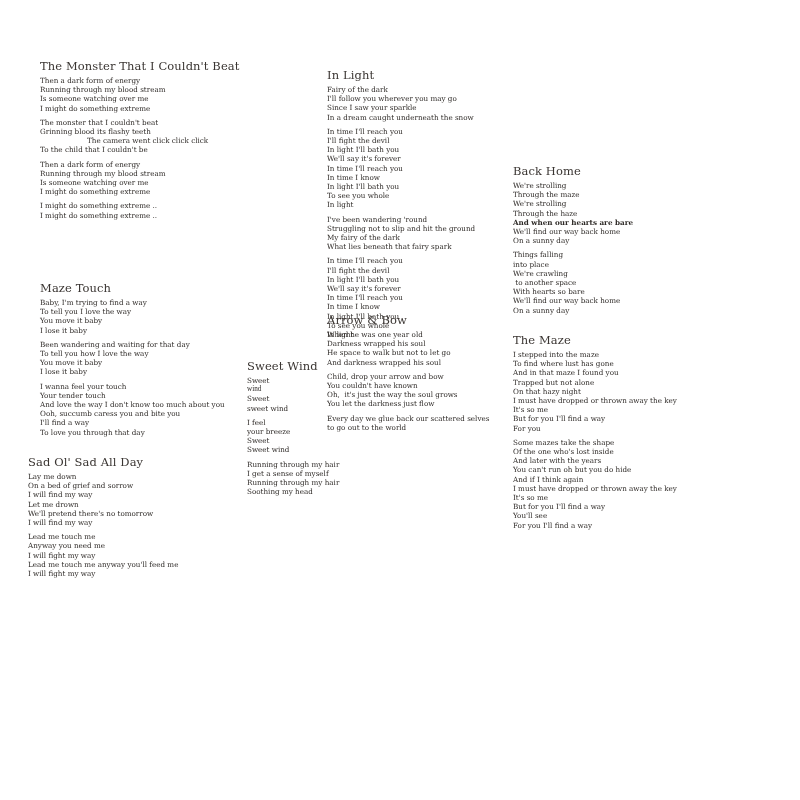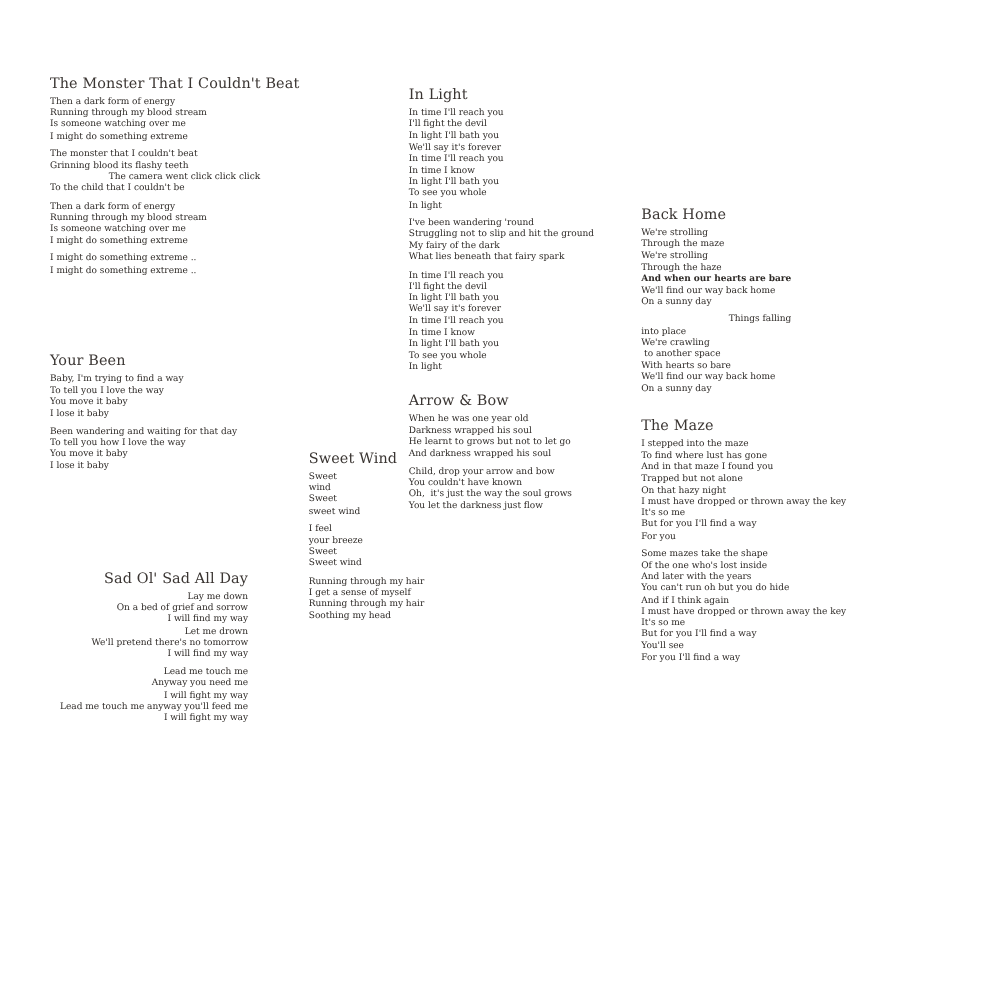--- a/index.html
+++ b/index.html
@@ -33,35 +33,43 @@
       <div class="line" style="white-space: pre;">Running through my blood stream</div>
       <div class="line" style="white-space: pre;">Is someone watching over me</div>
       <div class="line" style="white-space: pre;">I might do something extreme</div>
     </div>
     <div class="stanza">
       <div class="line" style="white-space: pre;">I might do something extreme ..</div>
       <div class="line" style="white-space: pre;">I might do something extreme ..</div>
     </div>
   </div>
 <div class="song" style="left:40px; top:281px;">
-    <div class="title">Your Been</div>
+    <div class="title">Maze Touch</div>
     <div class="stanza">
       <div class="line" style="white-space: pre;">Baby, I'm trying to find a way</div>
       <div class="line" style="white-space: pre;">To tell you I love the way</div>
       <div class="line" style="white-space: pre;">You move it baby</div>
       <div class="line" style="white-space: pre;">I lose it baby</div>
     </div>
     <div class="stanza">
       <div class="line" style="white-space: pre;">Been wandering and waiting for that day</div>
       <div class="line" style="white-space: pre;">To tell you how I love the way</div>
       <div class="line" style="white-space: pre;">You move it baby</div>
       <div class="line" style="white-space: pre;">I lose it baby</div>
     </div>
-  </div>
-<div class="song" style="left:48px; top:455px;text-align:right;">
+    <div class="stanza">
+      <div class="line" style="white-space: pre;">I wanna feel your touch</div>
+      <div class="line" style="white-space: pre;">Your tender touch</div>
+      <div class="line" style="white-space: pre;">And love the way I don't know too much about you</div>
+      <div class="line" style="white-space: pre;">Ooh, succumb caress you and bite you</div>
+      <div class="line" style="white-space: pre;">I'll find a way</div>
+      <div class="line" style="white-space: pre;">To love you through that day</div>
+    </div>
+  </div>
+<div class="song" style="left:28px; top:455px;">
     <div class="title">Sad Ol' Sad All Day</div>
     <div class="stanza">
       <div class="line" style="white-space: pre;">Lay me down</div>
       <div class="line" style="white-space: pre;">On a bed of grief and sorrow</div>
       <div class="line" style="white-space: pre;">I will find my way</div>
       <div class="line" style="white-space: pre;">Let me drown</div>
       <div class="line" style="white-space: pre;">We'll pretend there's no tomorrow</div>
       <div class="line" style="white-space: pre;">I will find my way</div>
     </div>
     <div class="stanza">
@@ -69,40 +77,46 @@
       <div class="line" style="white-space: pre;">Anyway you need me</div>
       <div class="line" style="white-space: pre;">I will fight my way</div>
       <div class="line" style="white-space: pre;">Lead me touch me anyway you'll feed me</div>
       <div class="line" style="white-space: pre;">I will fight my way</div>
     </div>
   </div>
 <div class="song" style="left:247px; top:359px;">
     <div class="title">Sweet Wind</div>
     <div class="stanza">
       <div class="line" style="white-space: pre;">Sweet</div>
-      <div class="line" style="white-space: pre;">wind</div>
+      <div class="line" style="white-space: pre; font-family: Liberation Serif, serif;">wind</div>
       <div class="line" style="white-space: pre;">Sweet</div>
       <div class="line" style="white-space: pre;">sweet wind</div>
     </div>
     <div class="stanza">
       <div class="line" style="white-space: pre;">I feel</div>
       <div class="line" style="white-space: pre;">your breeze</div>
       <div class="line" style="white-space: pre;">Sweet</div>
       <div class="line" style="white-space: pre;">Sweet wind</div>
     </div>
     <div class="stanza">
       <div class="line" style="white-space: pre;">Running through my hair</div>
       <div class="line" style="white-space: pre;">I get a sense of myself</div>
       <div class="line" style="white-space: pre;">Running through my hair</div>
       <div class="line" style="white-space: pre;">Soothing my head</div>
     </div>
   </div>
 <div class="song" style="left:327px; top:24px;margin-top:44px;">
     <div class="title">In Light</div>
     <div class="stanza">
+      <div class="line" style="white-space: pre;">Fairy of the dark</div>
+      <div class="line" style="white-space: pre;">I'll follow you wherever you may go</div>
+      <div class="line" style="white-space: pre;">Since I saw your sparkle</div>
+      <div class="line" style="white-space: pre;">In a dream caught underneath the snow</div>
+    </div>
+    <div class="stanza">
       <div class="line" style="white-space: pre;">In time I'll reach you</div>
       <div class="line" style="white-space: pre;">I'll fight the devil</div>
       <div class="line" style="white-space: pre;">In light I'll bath you</div>
       <div class="line" style="white-space: pre;">We'll say it's forever</div>
       <div class="line" style="white-space: pre;">In time I'll reach you</div>
       <div class="line" style="white-space: pre;">In time I know</div>
       <div class="line" style="white-space: pre;">In light I'll bath you</div>
       <div class="line" style="white-space: pre;">To see you whole</div>
       <div class="line" style="white-space: pre;">In light</div>
     </div>
@@ -122,43 +136,47 @@
       <div class="line" style="white-space: pre;">In light I'll bath you</div>
       <div class="line" style="white-space: pre;">To see you whole</div>
       <div class="line" style="white-space: pre;">In light</div>
     </div>
   </div>
 <div class="song" style="left:327px; top:313px;">
     <div class="title">Arrow &amp; Bow</div>
     <div class="stanza">
       <div class="line" style="white-space: pre;">When he was one year old</div>
       <div class="line" style="white-space: pre;">Darkness wrapped his soul</div>
-      <div class="line" style="white-space: pre;">He learnt to grows but not to let go</div>
+      <div class="line" style="white-space: pre;">He space to walk but not to let go</div>
       <div class="line" style="white-space: pre;">And darkness wrapped his soul</div>
     </div>
     <div class="stanza">
       <div class="line" style="white-space: pre;">Child, drop your arrow and bow</div>
       <div class="line" style="white-space: pre;">You couldn't have known</div>
       <div class="line" style="white-space: pre;">Oh,  it's just the way the soul grows</div>
       <div class="line" style="white-space: pre;">You let the darkness just flow</div>
+    </div>
+    <div class="stanza">
+      <div class="line" style="white-space: pre;">Every day we glue back our scattered selves</div>
+      <div class="line" style="white-space: pre;">to go out to the world</div>
     </div>
   </div>
 <div class="song" style="left:513px; top:164px;">
     <div class="title">Back Home</div>
     <div class="stanza">
       <div class="line" style="white-space: pre;">We're strolling</div>
       <div class="line" style="white-space: pre;">Through the maze</div>
       <div class="line" style="white-space: pre;">We're strolling</div>
       <div class="line" style="white-space: pre;">Through the haze</div>
       <div class="line" style="white-space: pre; font-weight: bold;">And when our hearts are bare</div>
       <div class="line" style="white-space: pre;">We'll find our way back home</div>
       <div class="line" style="white-space: pre;">On a sunny day</div>
     </div>
     <div class="stanza">
-      <div class="line" style="white-space: pre; text-align: right;">Things falling</div>
+      <div class="line" style="white-space: pre;">Things falling</div>
       <div class="line" style="white-space: pre;">into place</div>
       <div class="line" style="white-space: pre;">We're crawling</div>
       <div class="line" style="white-space: pre;"> to another space</div>
       <div class="line" style="white-space: pre;">With hearts so bare</div>
       <div class="line" style="white-space: pre;">We'll find our way back home</div>
       <div class="line" style="white-space: pre;">On a sunny day</div>
     </div>
   </div>
 <div class="song" style="left:513px; top:333px;">
     <div class="title">The Maze</div>

